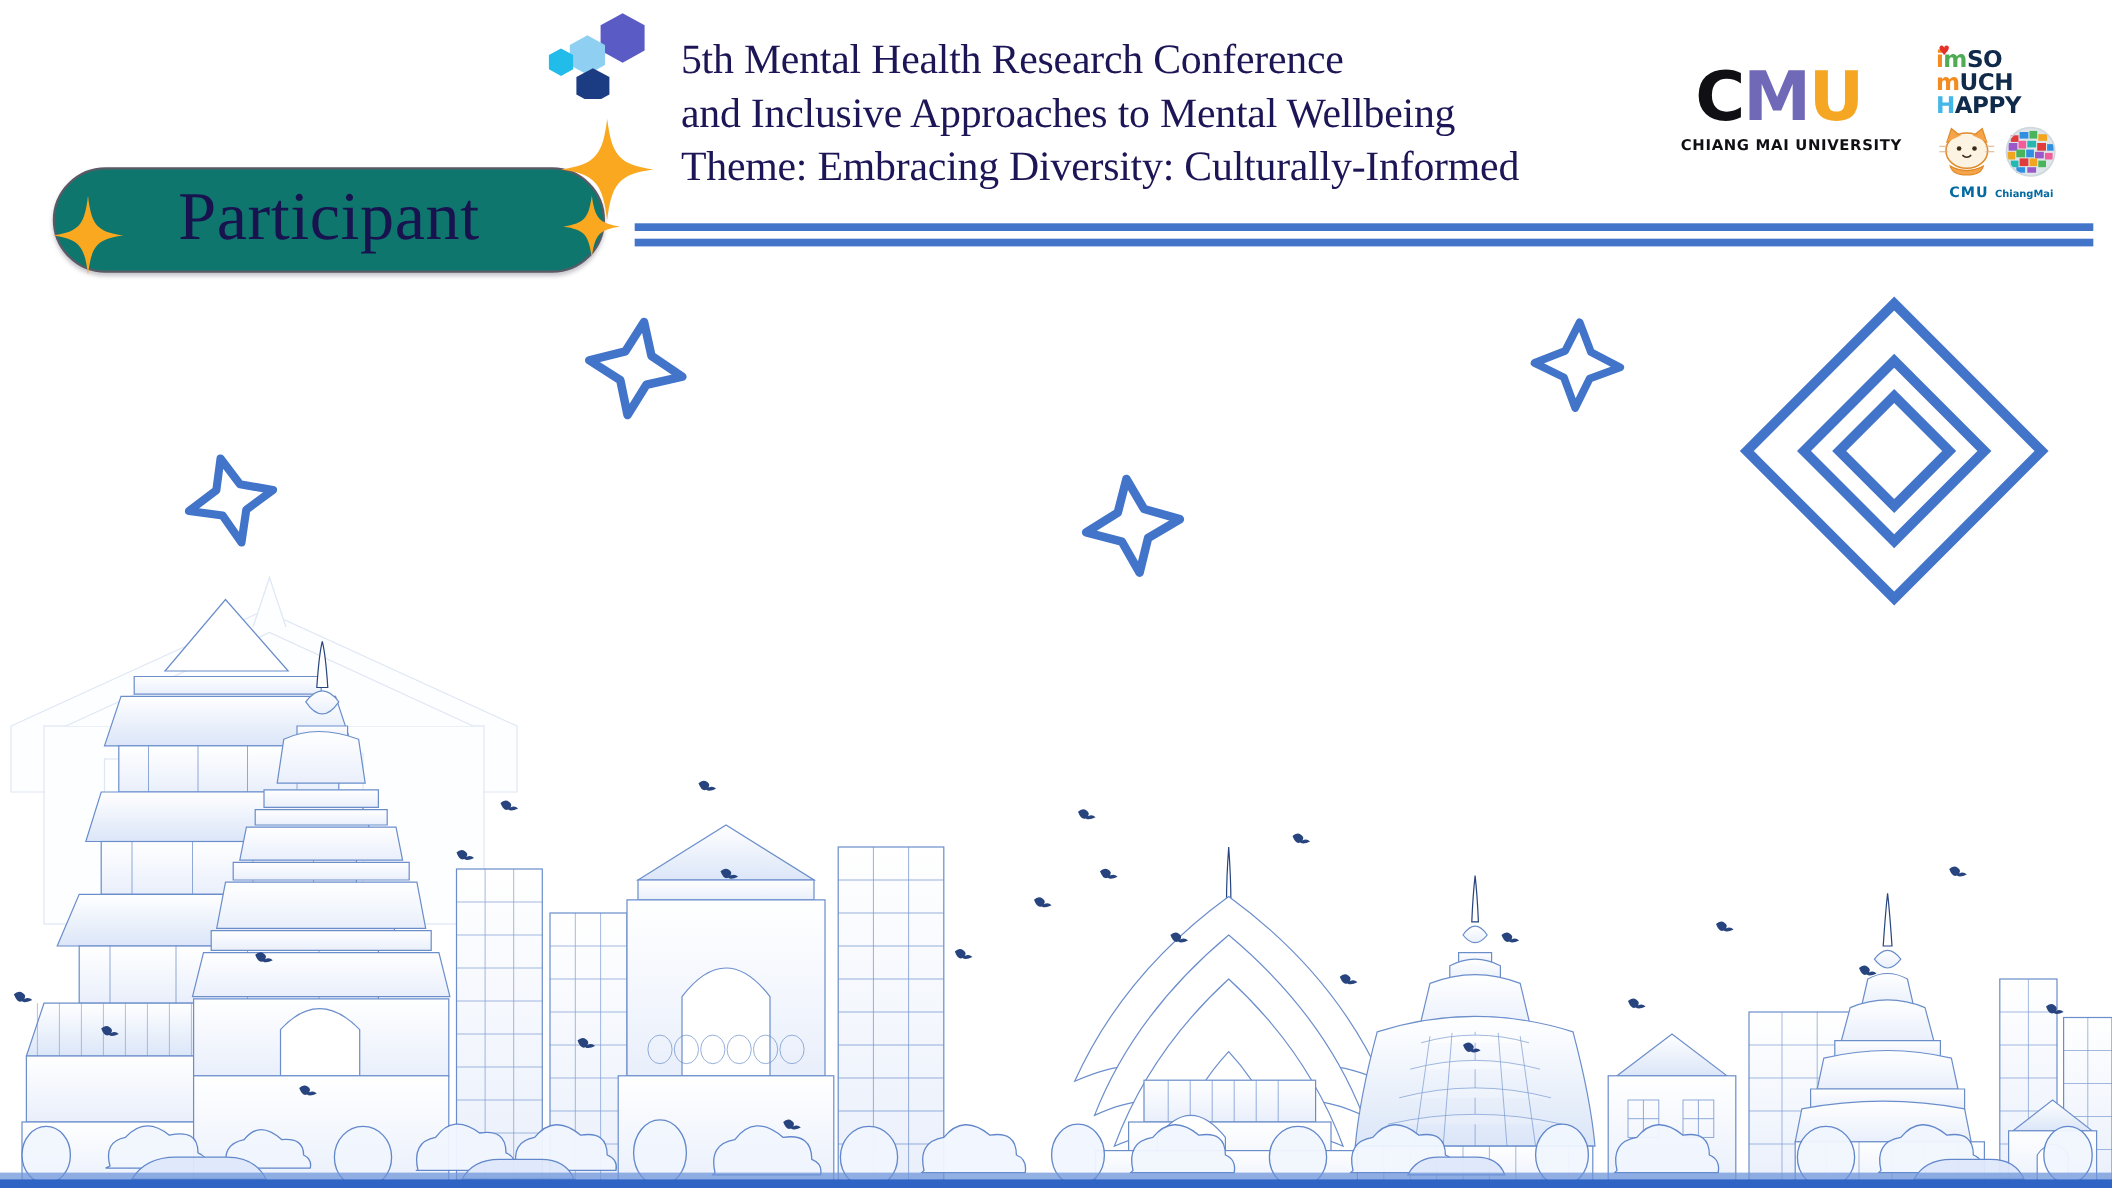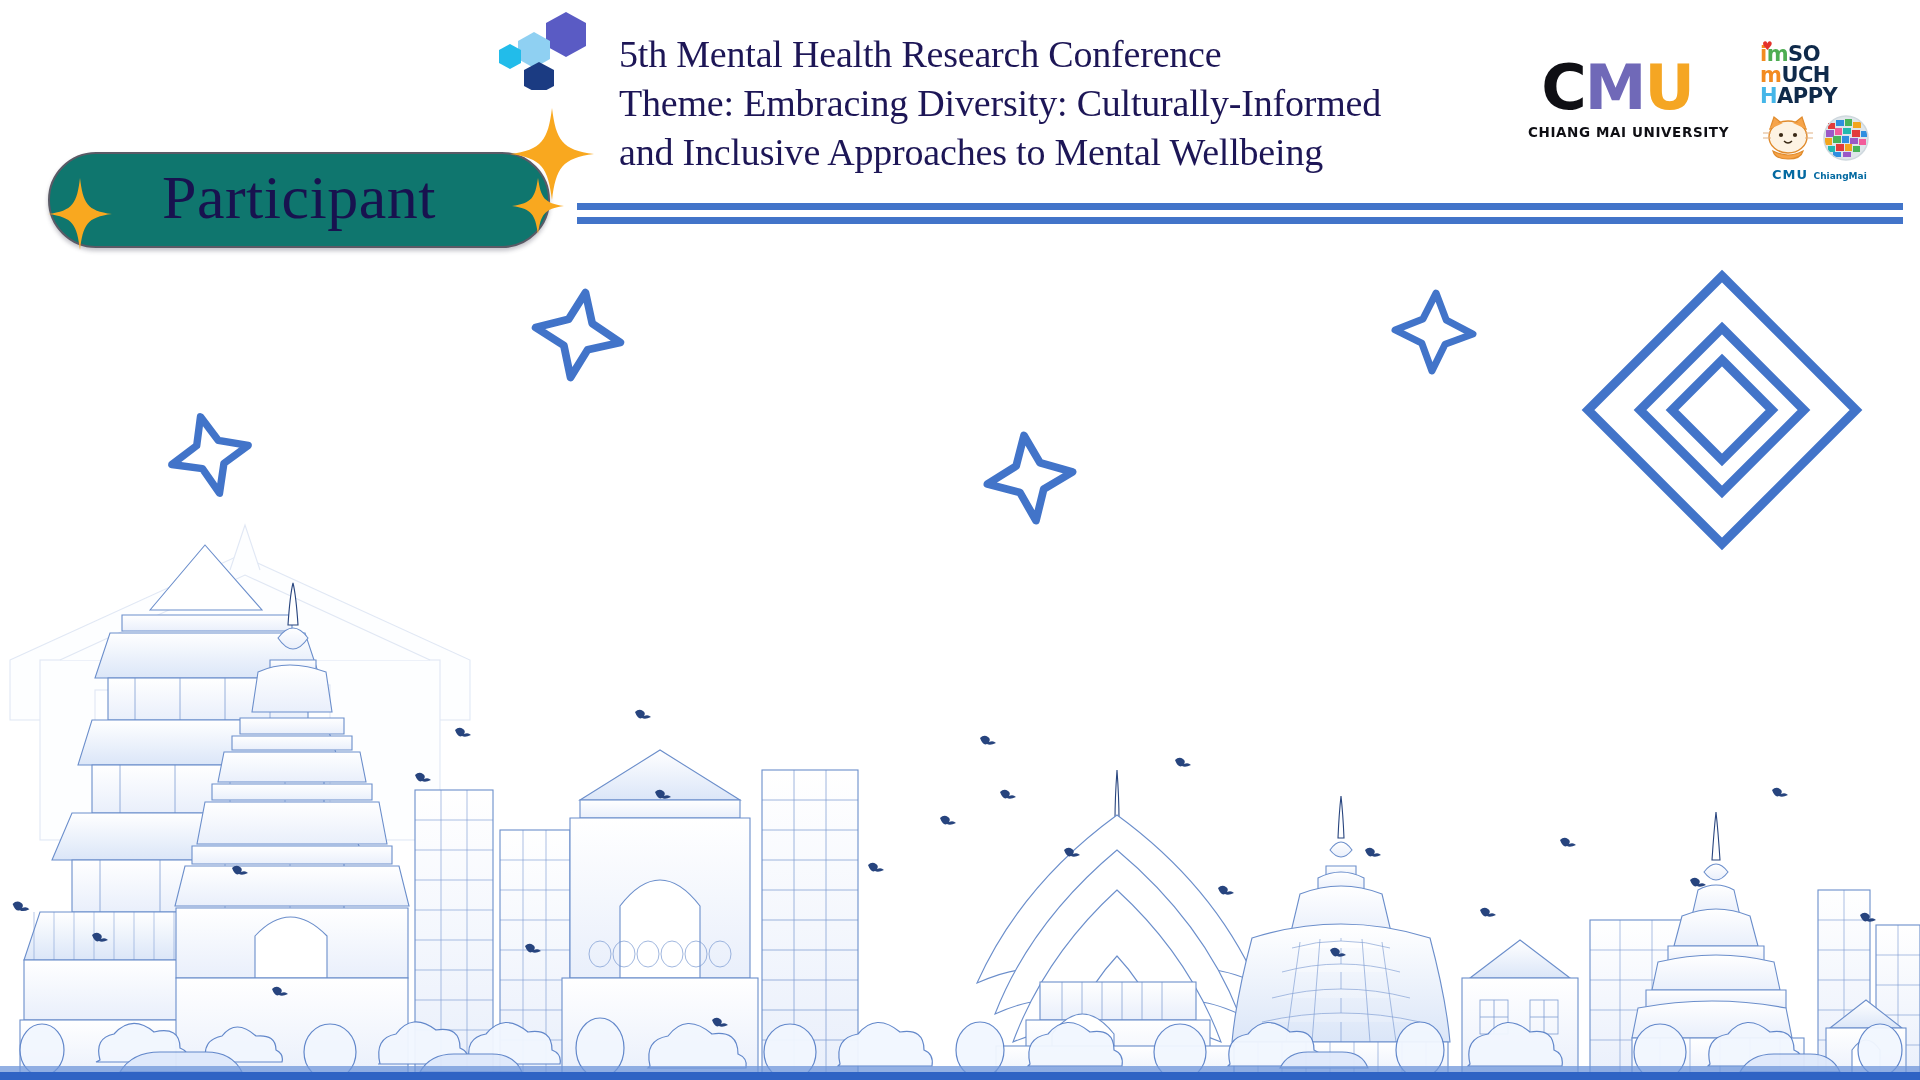--- a/index.html
+++ b/index.html
@@ -476,22 +476,22 @@
     </svg>
     <svg class="sparkle" style="left:512px; top:178px; width:52px; height:56px;" viewBox="0 0 52 56">
       <path d="M26 0 C29 20 32 25 52 28 C32 31 29 36 26 56 C23 36 20 31 0 28 C20 25 23 20 26 0Z" fill="#f9a81f"></path>
     </svg>
     <svg class="sparkle" style="left:48px; top:178px; width:64px; height:72px;" viewBox="0 0 64 72">
       <path d="M32 0 C35 25 39 33 64 36 C39 39 35 47 32 72 C29 47 25 39 0 36 C25 33 29 25 32 0Z" fill="#f9a81f"></path>
     </svg>
 
     <div id="title-block">
       <div class="title-line">5th Mental Health Research Conference</div>
+      <div class="title-line">and Inclusive Approaches to Mental Wellbeing</div>
       <div class="title-line">Theme: Embracing Diversity: Culturally-Informed</div>
-      <div class="title-line">and Inclusive Approaches to Mental Wellbeing</div>
     </div>
 
     <div id="rule-1"></div>
     <div id="rule-2"></div>
 
     <div id="cmu-logo">
       <div id="cmu-marks"><span class="c">C</span><span class="m">M</span><span class="u">U</span></div>
       <div id="cmu-sub">CHIANG MAI UNIVERSITY</div>
     </div>
 

